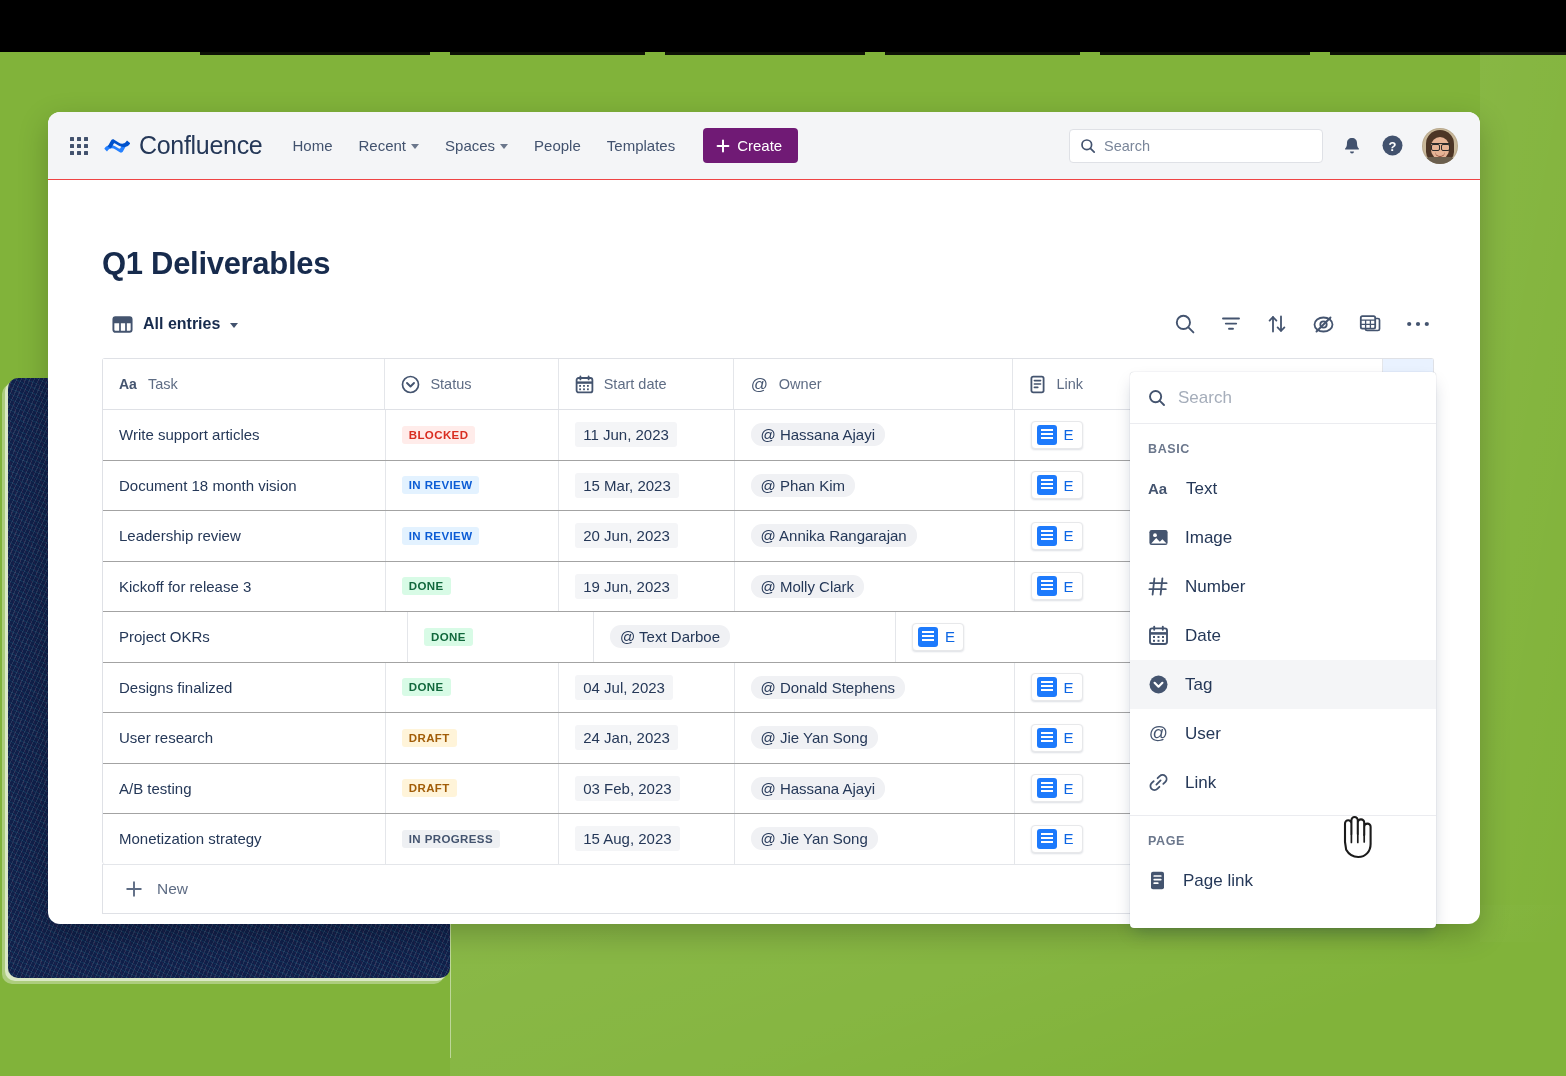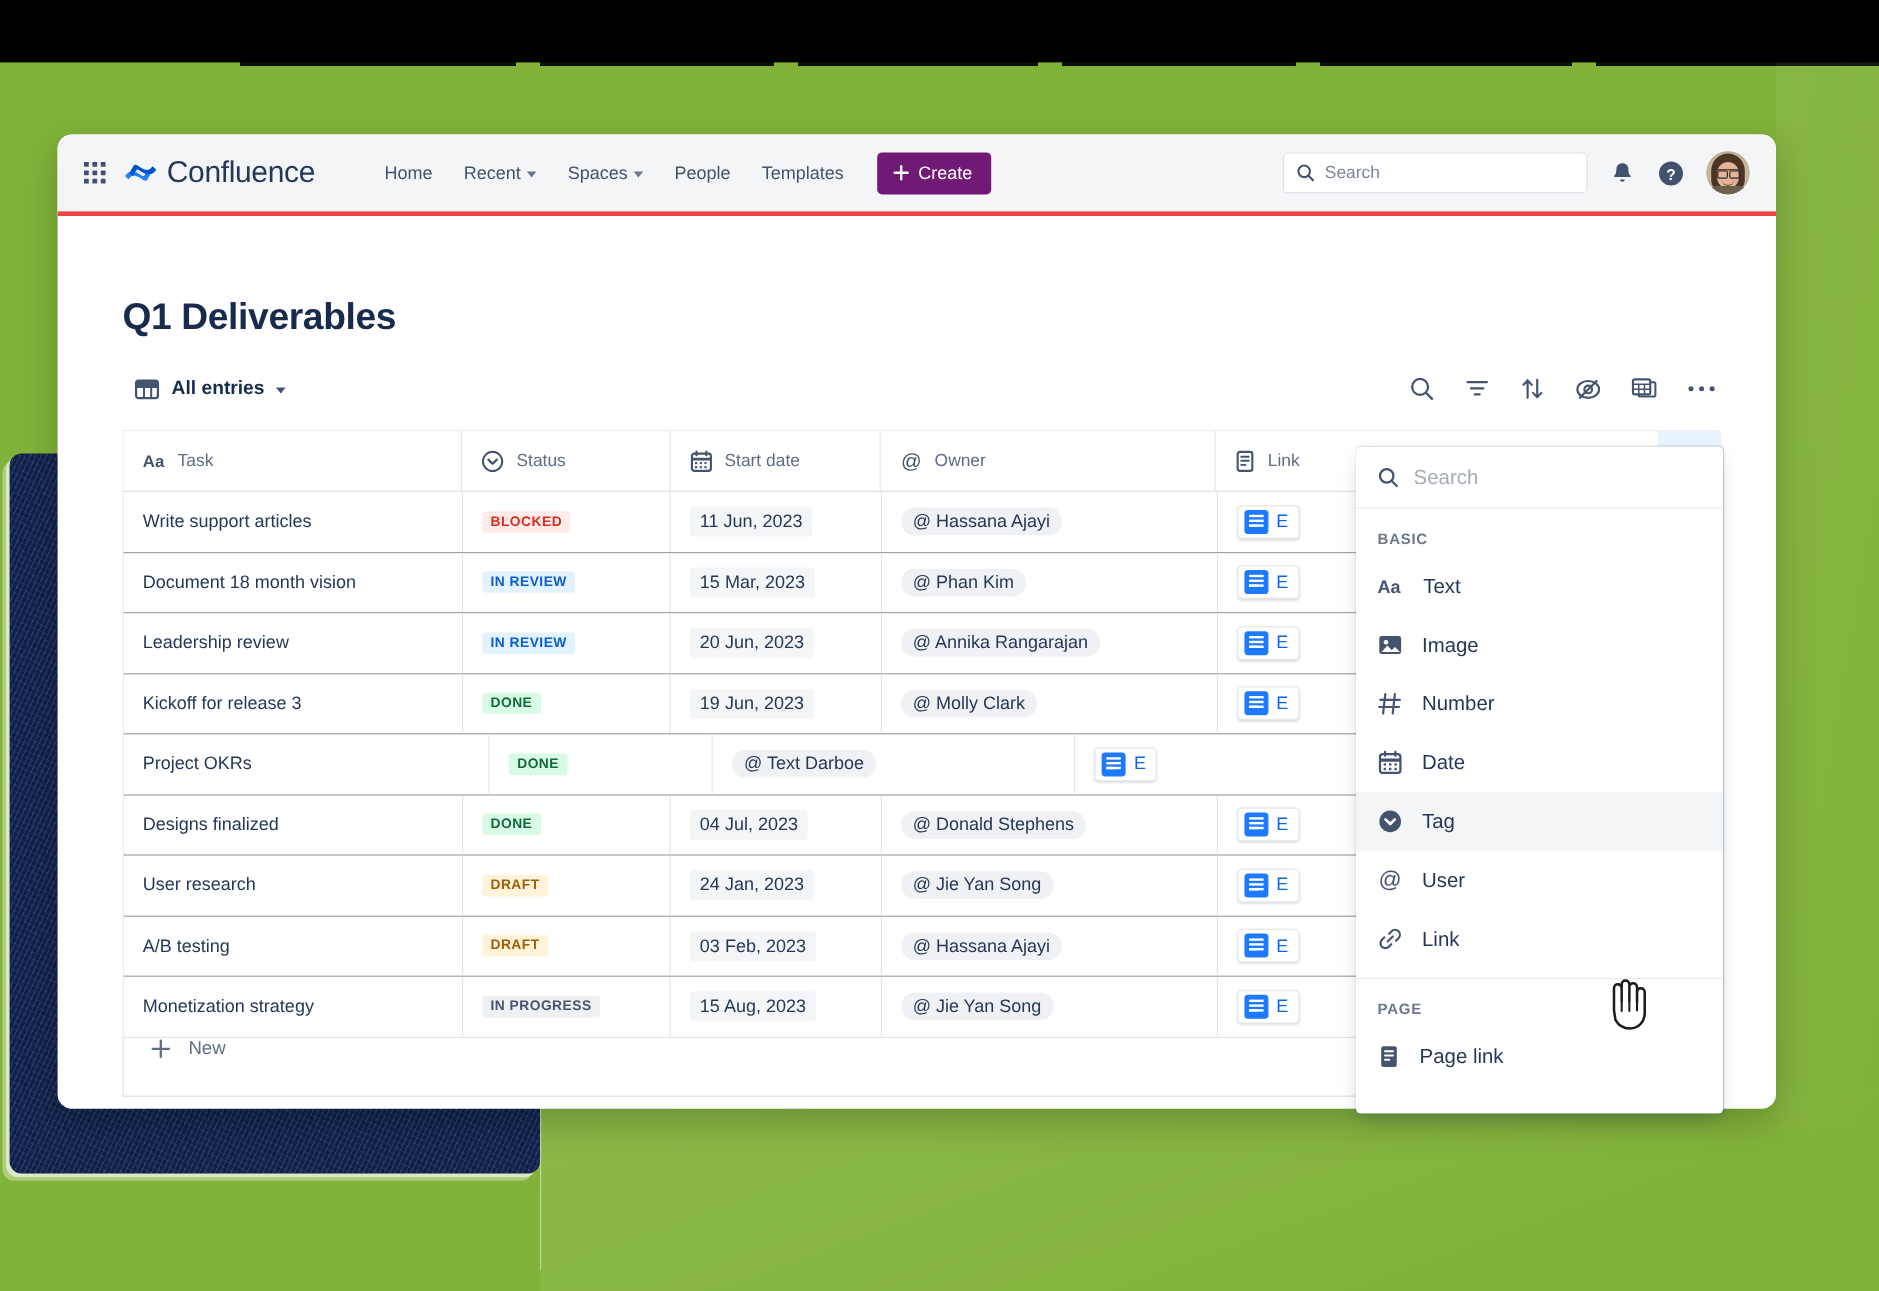--- a/index.html
+++ b/index.html
@@ -64,30 +64,30 @@
     background: #ffffff;
     border-radius: 12px;
     box-shadow: 0 10px 30px rgba(0,0,0,.22);
     overflow: visible;
   }
 
   
   #topnav {
     position: relative; height: 68px; background: #f4f5f7;
     border-radius: 12px 12px 0 0;
-    border-bottom: 4px solid #ef4444;
+    border-bottom: 1px solid #ef4444;
     display: flex; align-items: center; padding: 0 22px;
   }
   .appswitcher { display: grid; grid-template-columns: repeat(3, 4px); gap: 3px; margin-right: 16px; }
   .appswitcher i { width: 4px; height: 4px; background: #42526e; display: block; border-radius: .5px; }
 
   .brand { display: flex; align-items: center; gap: 9px; margin-right: 30px; }
   .brand-word { font-size: 25px; color: #253858; letter-spacing: -0.3px; font-weight: 400; }
 
-  .nav-links { display: flex; align-items: center; gap: 26px; margin-left: 28px; }
+  .nav-links { display: flex; align-items: center; gap: 26px; }
   .nav-link { font-size: 15px; color: #42526e; display: flex; align-items: center; gap: 5px; cursor: pointer; }
   .caret { width: 0; height: 0; border-left: 4.5px solid transparent; border-right: 4.5px solid transparent; border-top: 5px solid #6b778c; display:inline-block; margin-top:2px;}
 
   .create-btn {
     margin-left: 28px; background: #701a75; color: #fff; font-size: 15px;
     border-radius: 4px; padding: 9px 16px 9px 13px; display: flex; align-items: center; gap: 7px;
     border: none; cursor: pointer; font-family: inherit;
   }
 
   .nav-right { margin-left: auto; display: flex; align-items: center; gap: 18px; }
@@ -149,21 +149,21 @@
     width: 20px; height: 20px; background: #1d7afc; border-radius: 3px; flex: 0 0 20px;
     position: relative;
   }
   .pagechip::before {
     content: ""; position: absolute; left: 4px; top: 4px; width: 12px; height: 2px;
     background: #fff; box-shadow: 0 4px 0 #fff, 0 8px 0 #fff;
   }
   .pagechip::after {
     content: ""; position: absolute; left: 4px; top: 12px; width: 7px; height: 2px; background: #fff;
   }
-  #new-row { display: flex; align-items: flex-start; gap: 14px; height: 50px; padding-left: 22px;
+  #new-row { display: flex; align-items: center; gap: 14px; height: 50px; padding-left: 22px;
              border-top: 1px solid #e4e6ea; border-left: 1px solid #dfe1e6; border-right: 1px solid #dfe1e6;
              border-bottom: 1px solid #dfe1e6; cursor: pointer; }
   #new-row .lbl { font-size: 15.5px; color: #5e6c84; }
 
   
   #field-menu {
     position: absolute; left: 1082px; top: 260px; width: 306px;
     background: #fff; border-radius: 4px;
     box-shadow: 0 8px 16px -4px rgba(9,30,66,.25), 0 0 1px rgba(9,30,66,.31);
     overflow: hidden; z-index: 40;

